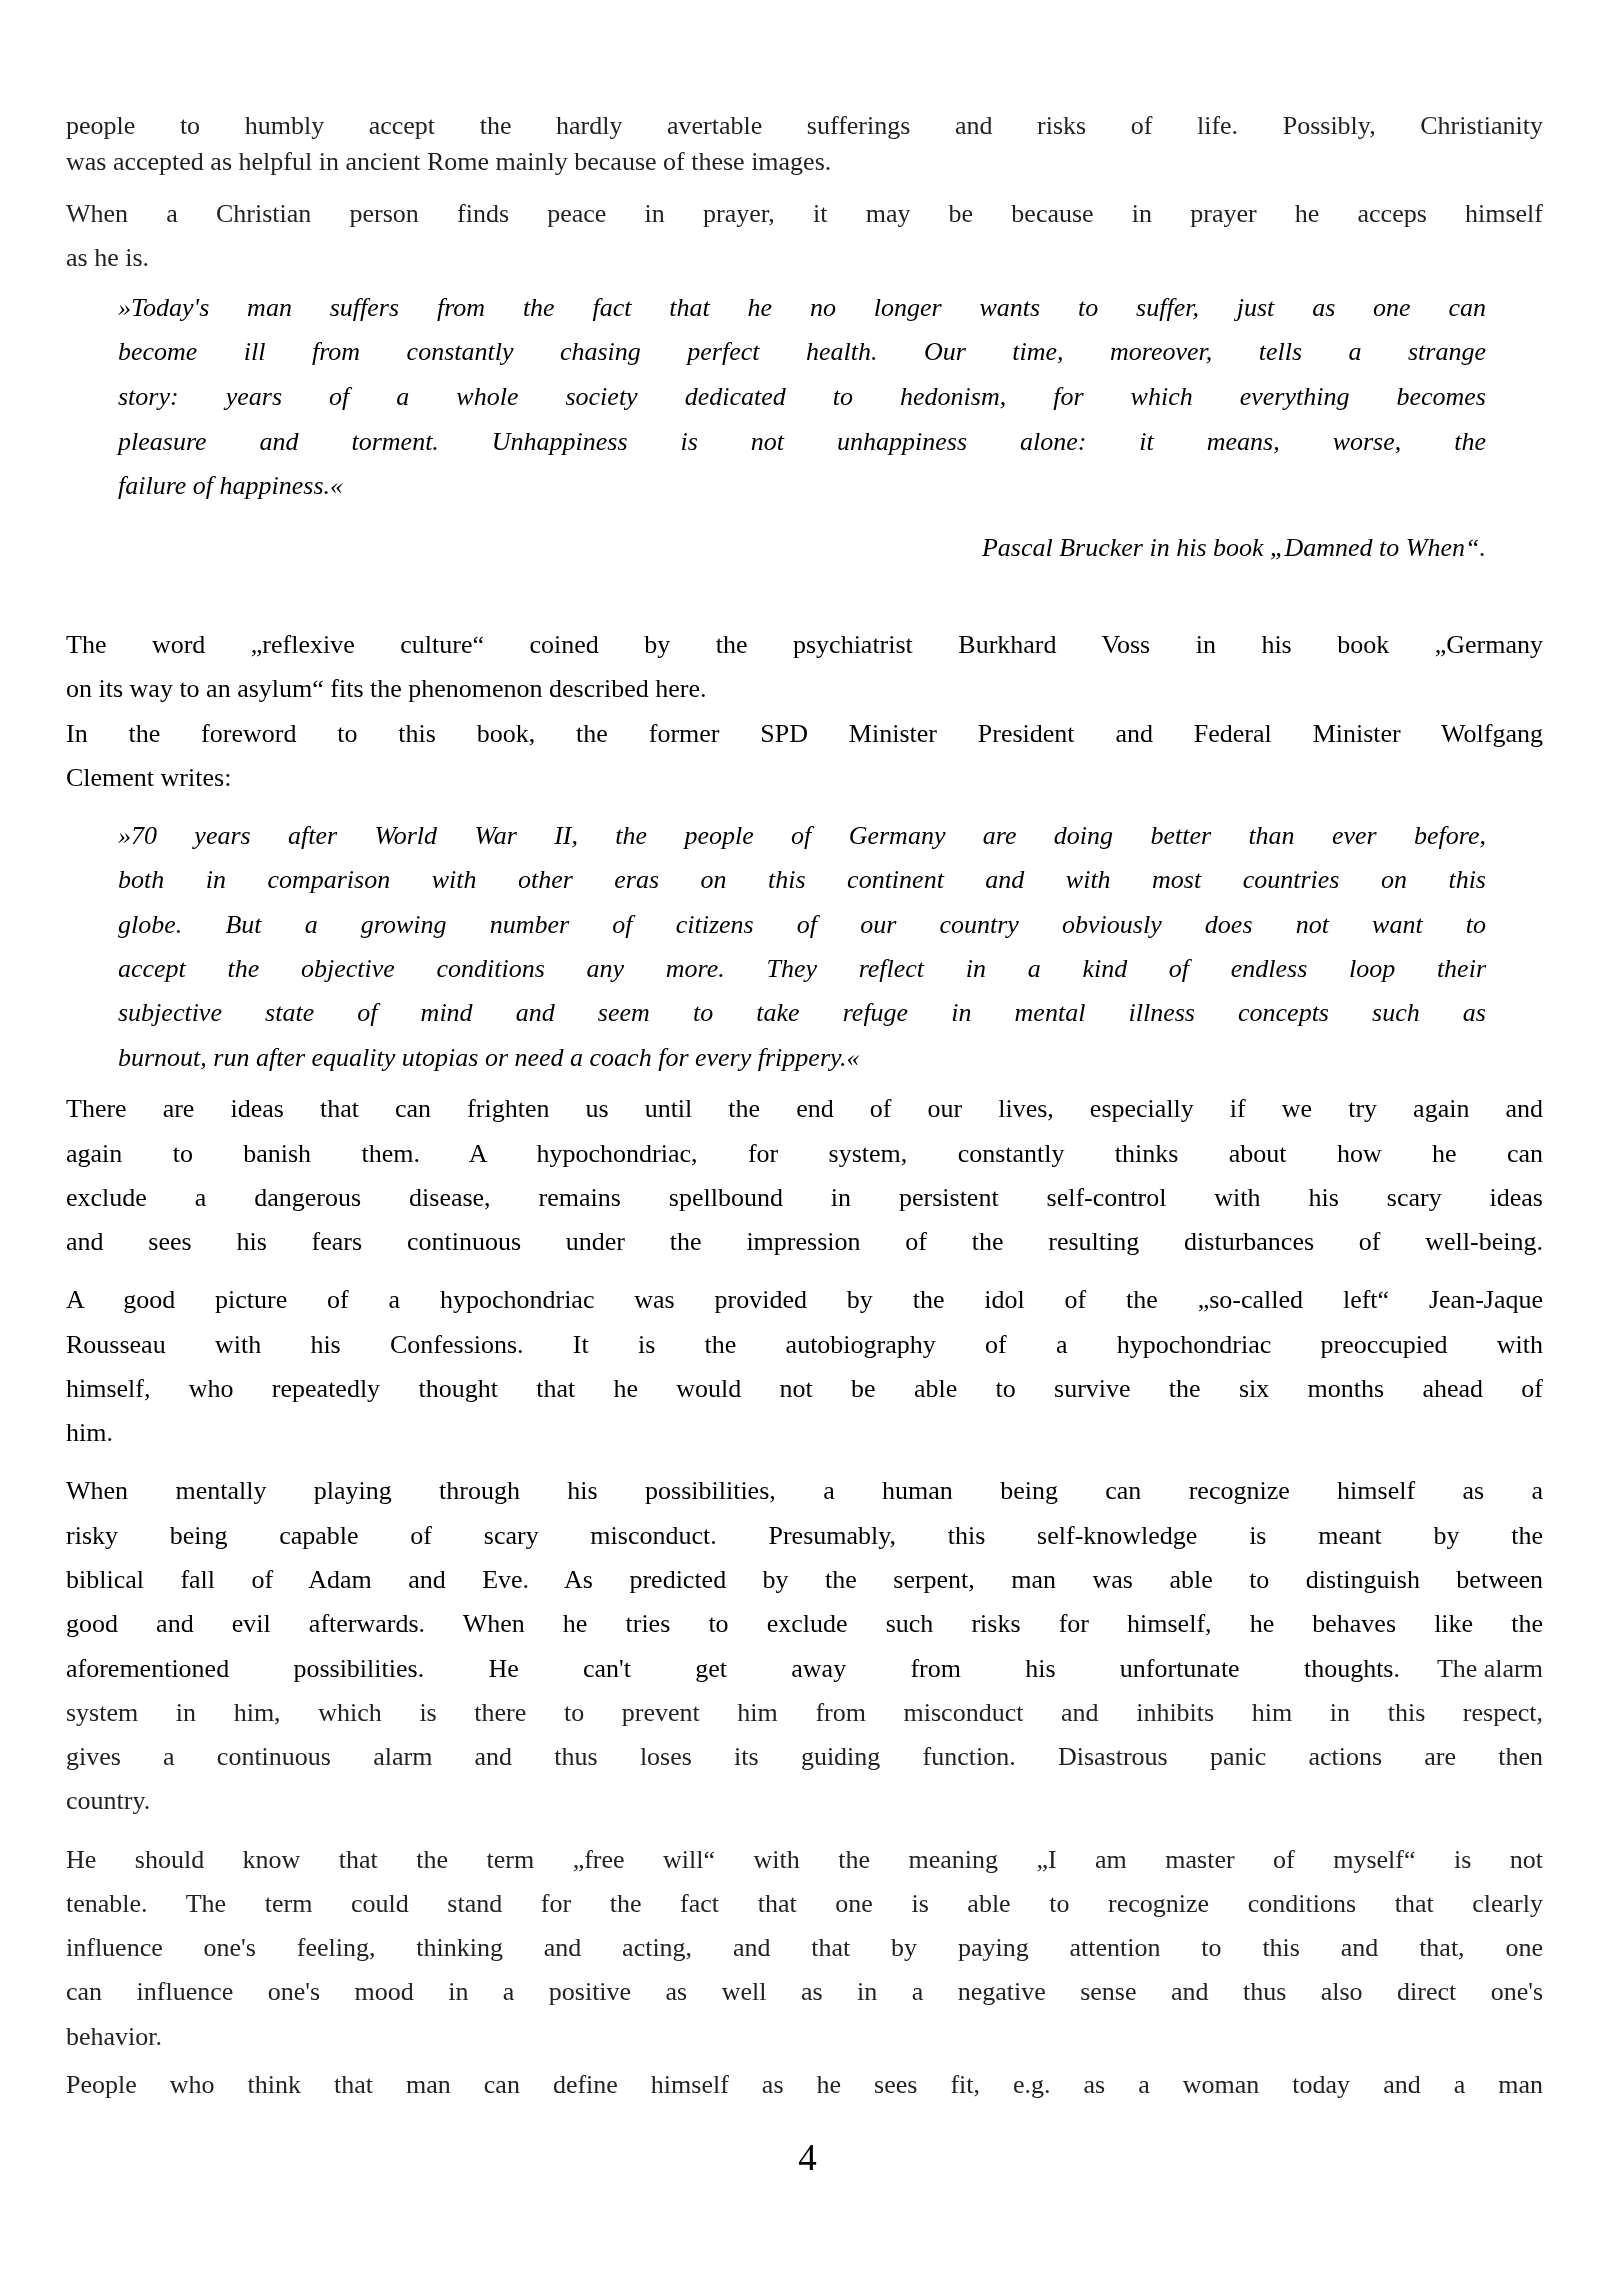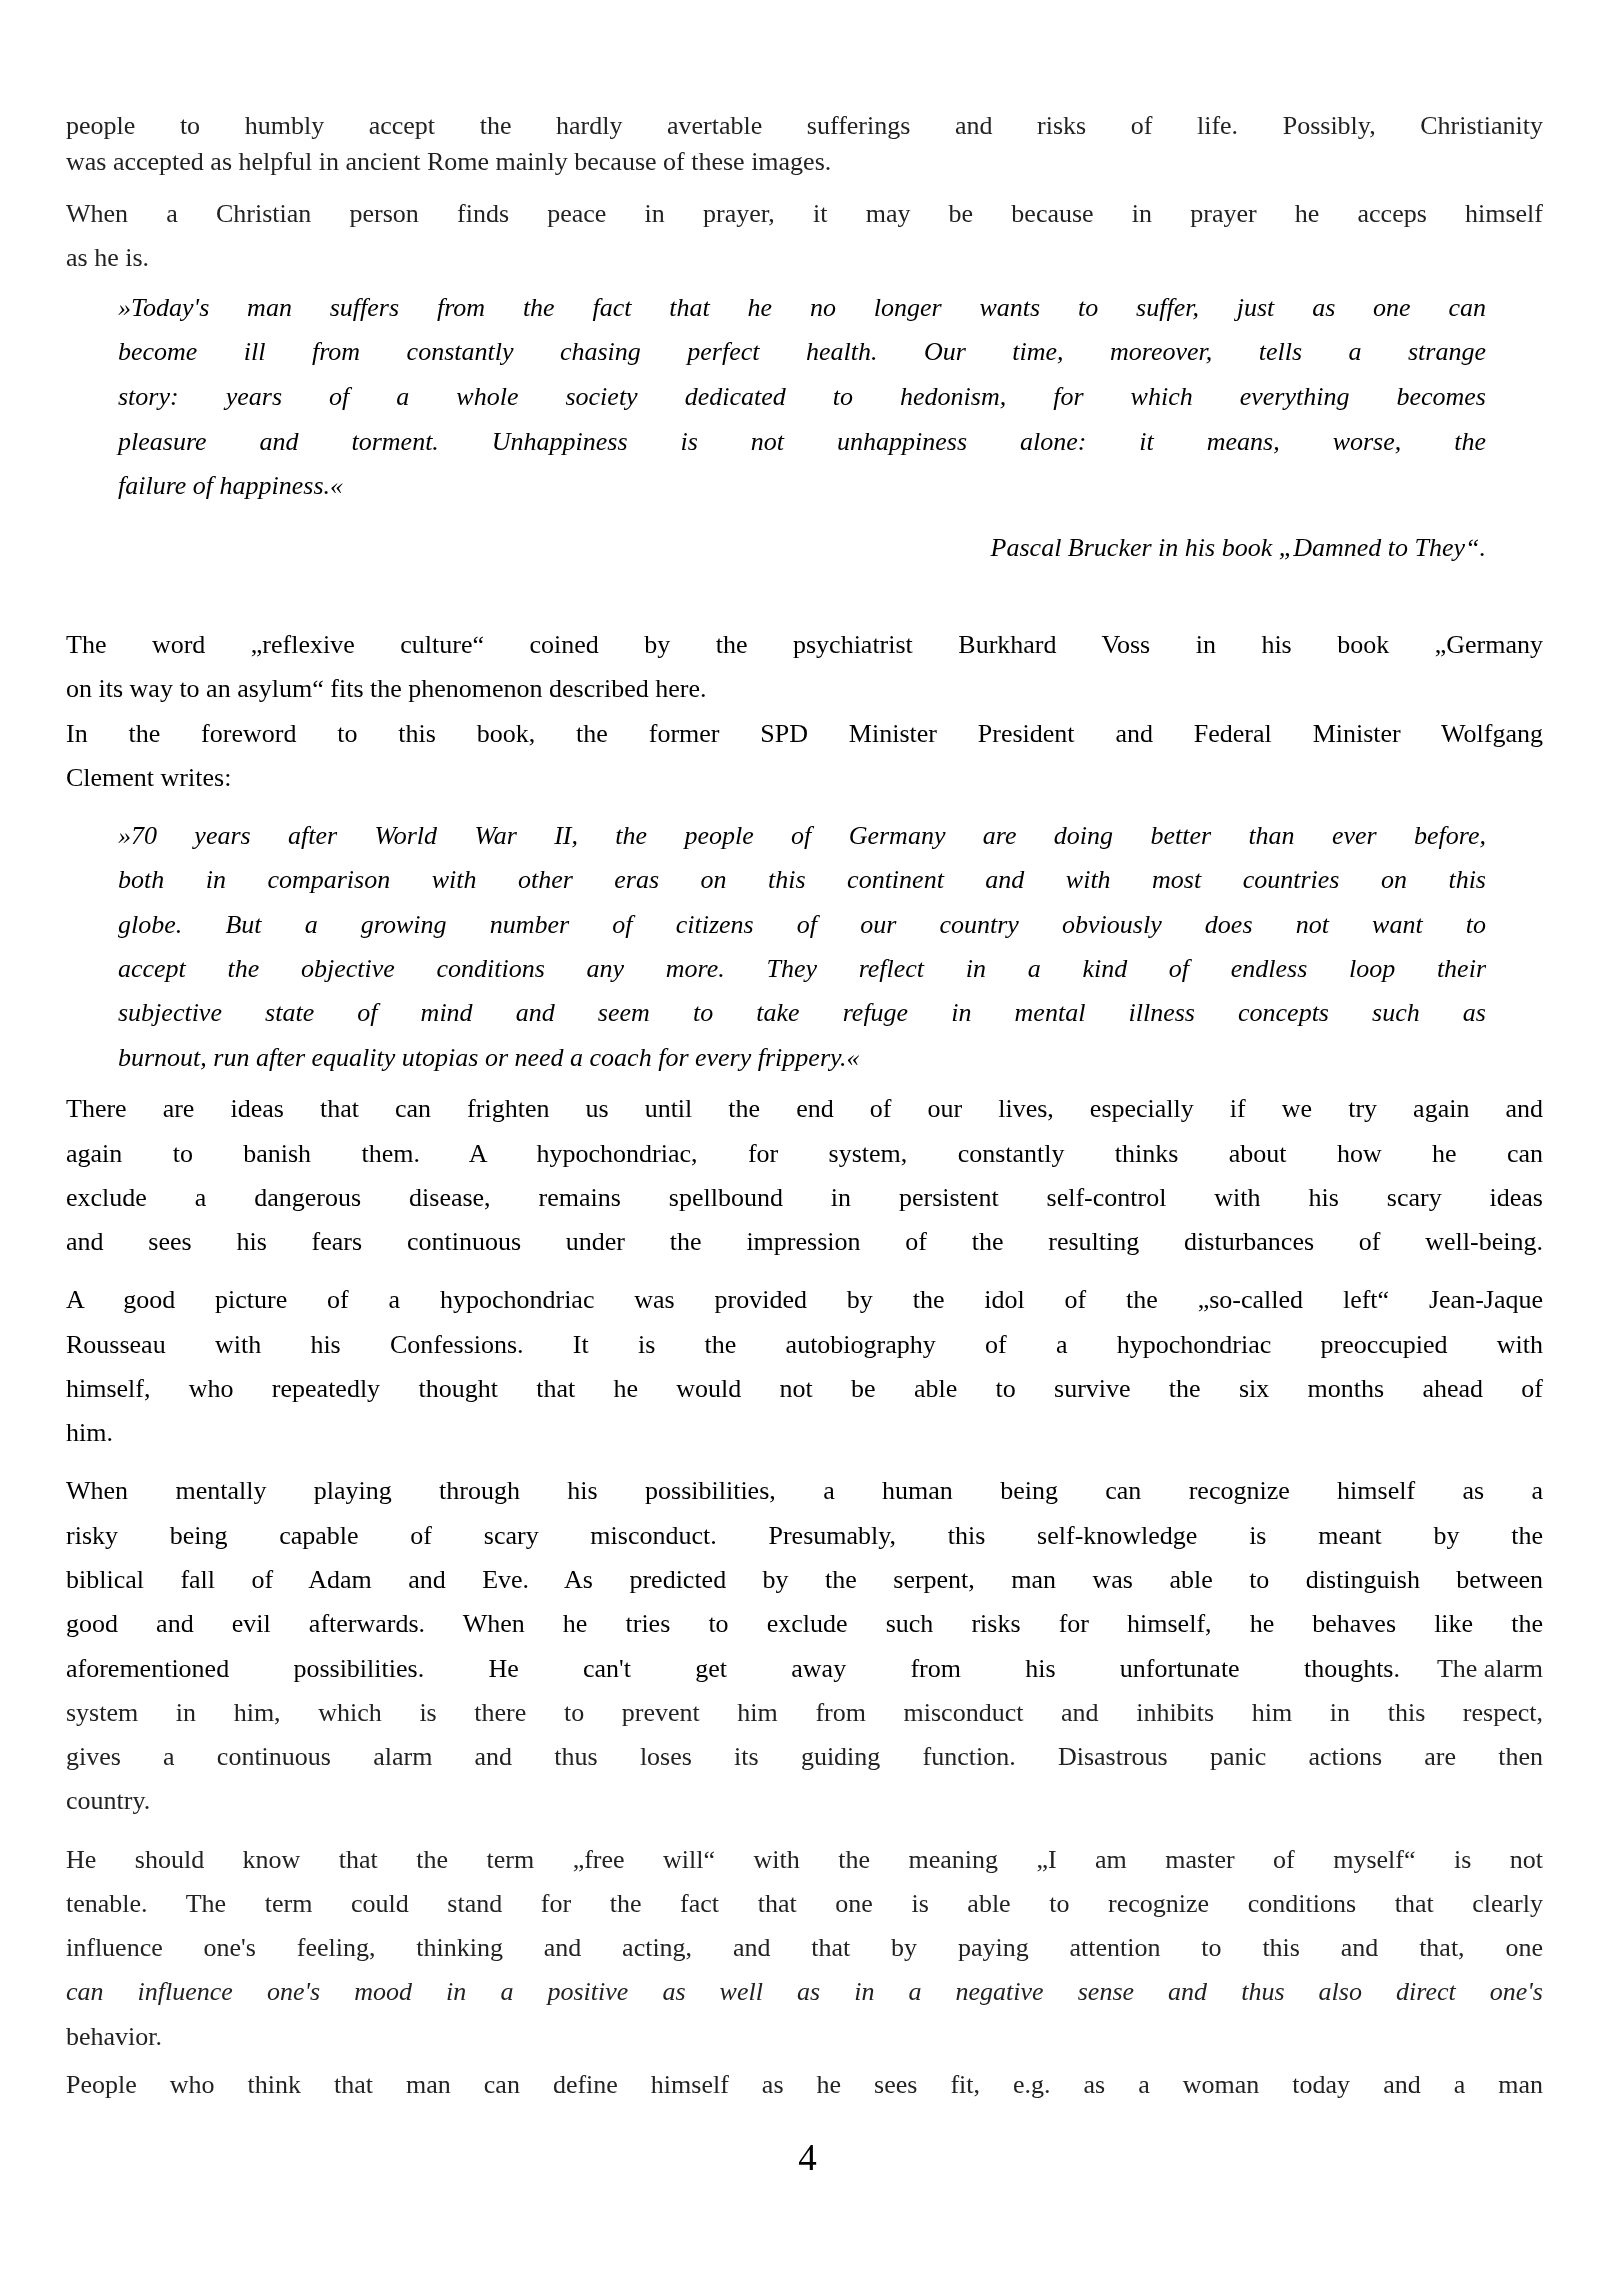--- a/index.html
+++ b/index.html
@@ -39,21 +39,21 @@
     <div class="line body gray" style="top: 192px; white-space: normal; height: 44px; overflow: visible;">When a Christian person finds peace in prayer, it may be because in prayer he acceps himself</div>
     <div class="line body gray last" style="top:236px">as he is.</div>
   </div>
 
   <div>
     <div class="line quote" style="top: 286px; white-space: normal; height: 44px; overflow: visible;">»Today's man suffers from the fact that he no longer wants to suffer, just as one can</div>
     <div class="line quote" style="top: 330px; white-space: normal; height: 44px; overflow: visible;">become ill from constantly chasing perfect health. Our time, moreover, tells a strange</div>
     <div class="line quote" style="top: 375px; white-space: normal; height: 44px; overflow: visible;">story: years of a whole society dedicated to hedonism, for which everything becomes</div>
     <div class="line quote" style="top: 420px; white-space: normal; height: 44px; overflow: visible;">pleasure and torment. Unhappiness is not unhappiness alone: it means, worse, the</div>
     <div class="line quote last" style="top:464px">failure of happiness.«</div>
-    <div class="line attribution" style="top:526px">Pascal Brucker in his book „Damned to They“.</div>
+    <div class="line attribution" style="top:526px">Pascal Brucker in his book „Damned to When“.</div>
   </div>
 
   <div>
     <div class="line body" style="top: 623px; white-space: normal; height: 44px; overflow: visible;">The word „reflexive culture“ coined by the psychiatrist Burkhard Voss in his book  „Germany</div>
     <div class="line body last" style="top:667px">on its way to an asylum“ fits the phenomenon described here.</div>
   </div>
 
   <div>
     <div class="line body" style="top: 712px; white-space: normal; height: 44px; overflow: visible;">In the foreword to this book, the former SPD Minister President and Federal Minister Wolfgang</div>
     <div class="line body last" style="top:756px">Clement writes:</div>
@@ -91,21 +91,21 @@
     <div class="line gray" style="top:1647px; left:1410px; width:133px; text-align:right; text-align-last:right;">The alarm</div>
     <div class="line body gray" style="top: 1691px; white-space: normal; height: 44px; overflow: visible;">system in him, which is there to prevent him from  misconduct and inhibits him in this respect,</div>
     <div class="line body gray" style="top: 1735px; white-space: normal; height: 44px; overflow: visible;">gives a continuous alarm and thus loses its guiding function. Disastrous panic actions are then</div>
     <div class="line body gray last" style="top:1779px">country.</div>
   </div>
 
   <div>
     <div class="line body gray" style="top: 1838px; white-space: normal; height: 44px; overflow: visible;">He should know that the term „free will“ with the meaning „I am master of myself“ is not</div>
     <div class="line body gray" style="top: 1882px; white-space: normal; height: 44px; overflow: visible;">tenable. The term could stand for the fact that one is able to recognize conditions that clearly</div>
     <div class="line body gray" style="top: 1926px; white-space: normal; height: 44px; overflow: visible;">influence one's feeling, thinking and acting, and that by paying attention to this and that, one</div>
-    <div class="line body gray" style="top: 1970px; white-space: normal; height: 44px; overflow: visible; font-style: italic;">can influence one's mood in a positive as well as in a negative sense and thus also direct one's</div>
+    <div class="line body gray" style="top: 1970px; white-space: normal; height: 44px; overflow: visible;">can influence one's mood in a positive as well as in a negative sense and thus also direct one's</div>
     <div class="line body gray last" style="top:2015px">behavior.</div>
   </div>
 
   <div>
     <div class="line body gray" style="top: 2063px; white-space: normal; height: 44px; overflow: visible;">People who think that man can define himself as he sees fit, e.g. as a woman today and a man</div>
   </div>
 
   <div class="pageno" style="top:2136px">4</div>
 </div>
 

